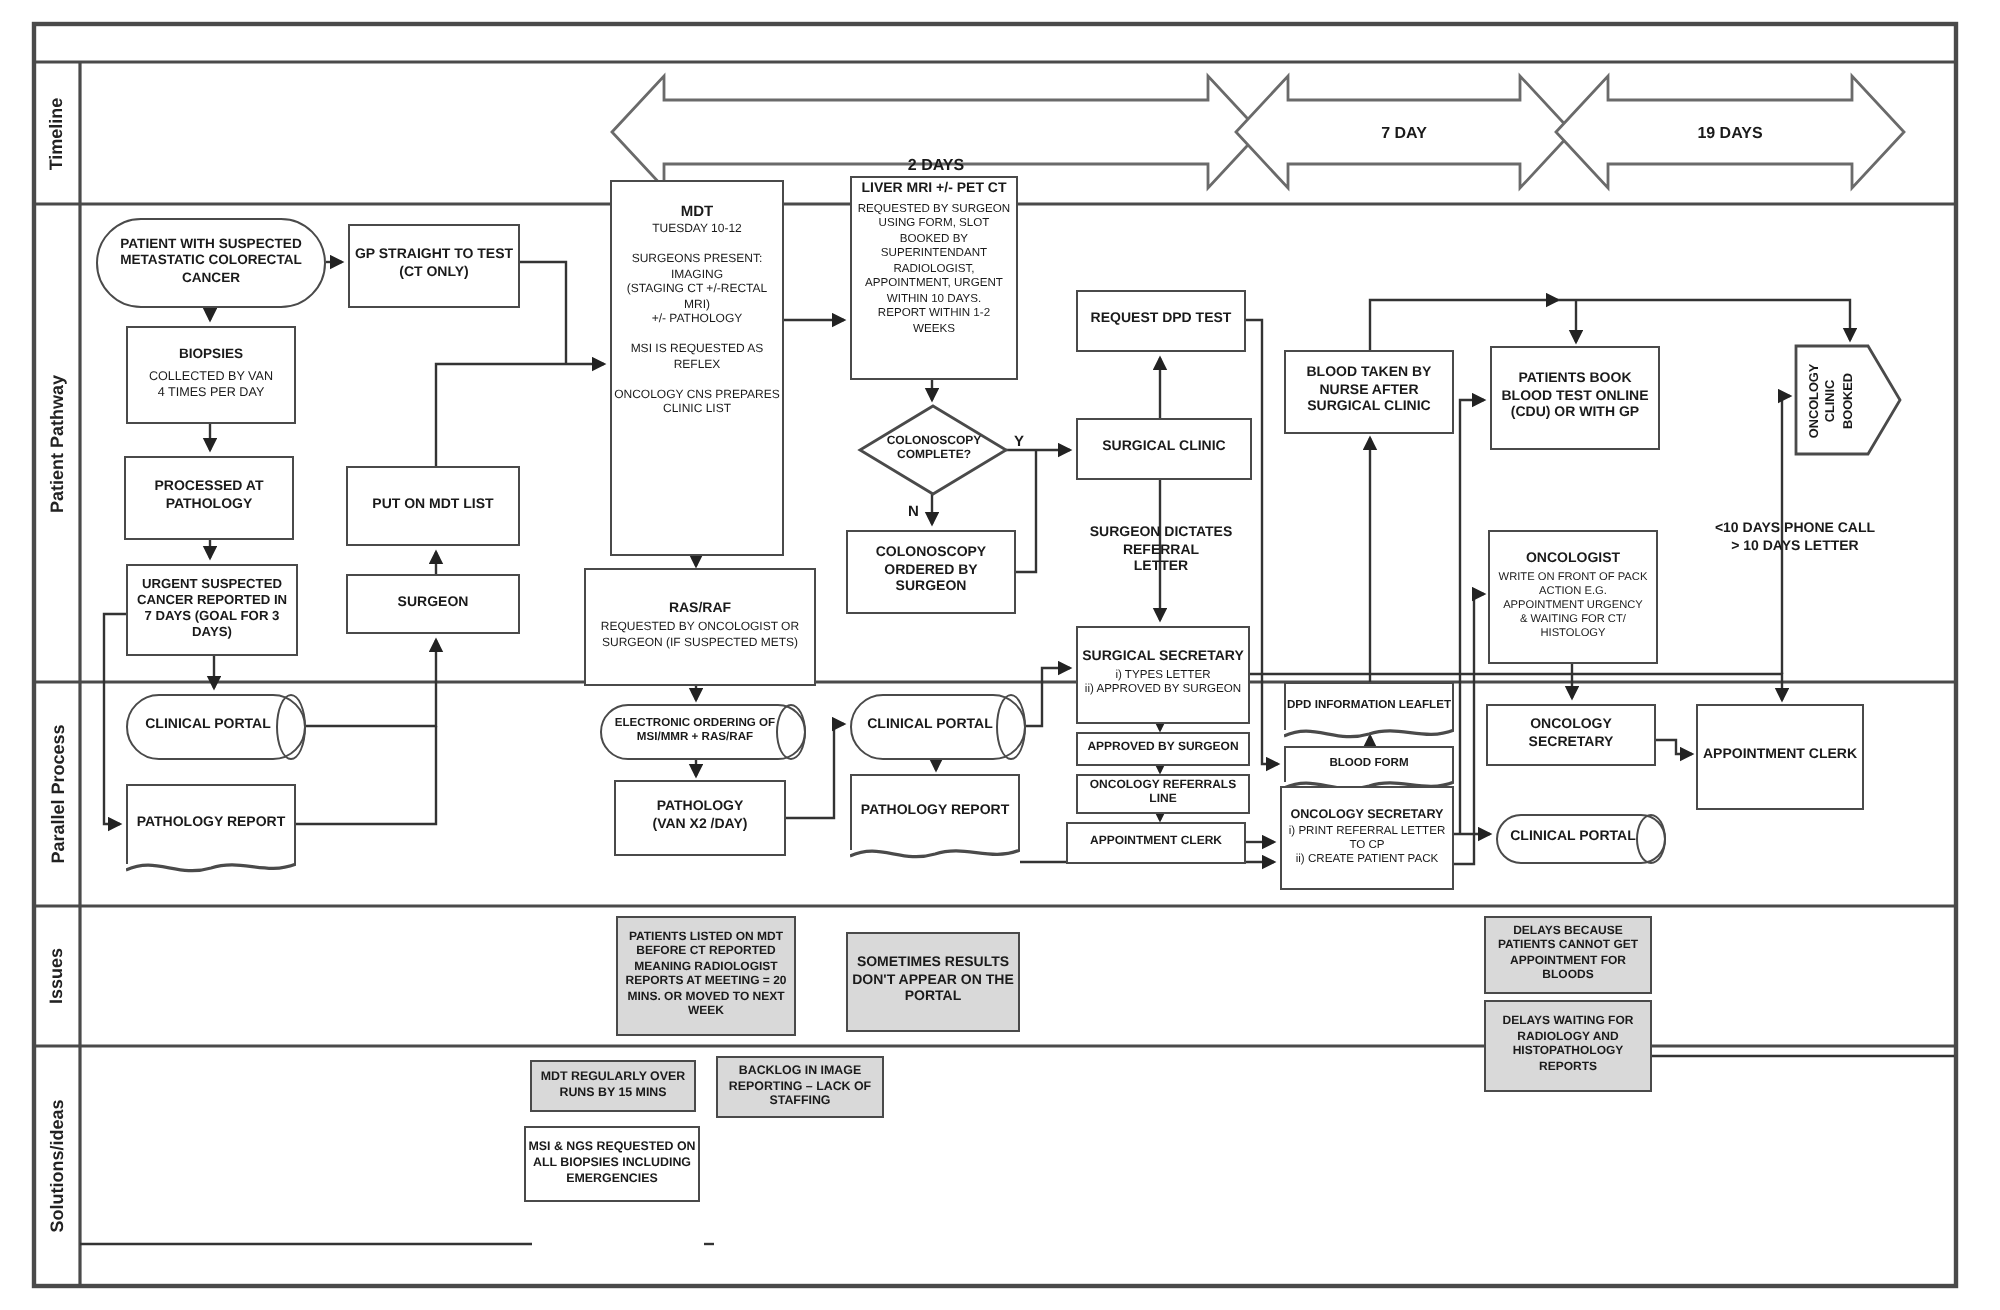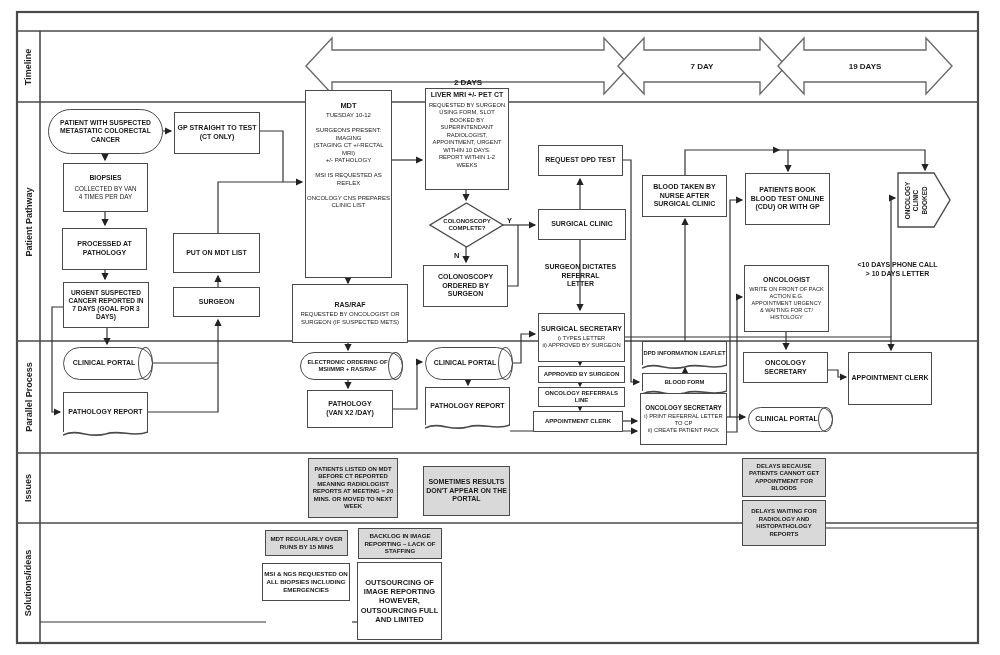--- a/index.html
+++ b/index.html
@@ -258,15 +258,14 @@
   </div>
 
   <div class="node gray" style="left:308px;top:458px;width:90px;height:60px;font-size:6px;">PATIENTS LISTED ON MDT BEFORE CT REPORTED MEANING RADIOLOGIST REPORTS AT MEETING = 20 MINS. OR MOVED TO NEXT WEEK</div>
   <div class="node gray" style="left:423px;top:466px;width:87px;height:50px;font-size:7px;">SOMETIMES RESULTS DON'T APPEAR ON THE PORTAL</div>
   <div class="node gray" style="left:742px;top:458px;width:84px;height:39px;font-size:6px;">DELAYS BECAUSE PATIENTS CANNOT GET APPOINTMENT FOR BLOODS</div>
   <div class="node gray" style="left:742px;top:500px;width:84px;height:46px;font-size:6px;">DELAYS WAITING FOR RADIOLOGY AND HISTOPATHOLOGY REPORTS</div>
 
   <div class="node gray" style="left:265px;top:530px;width:83px;height:26px;font-size:6.2px;">MDT REGULARLY OVER RUNS BY 15 MINS</div>
   <div class="node gray" style="left:358px;top:528px;width:84px;height:31px;font-size:6.2px;">BACKLOG IN IMAGE REPORTING – LACK OF STAFFING</div>
   <div class="node box" style="left:262px;top:563px;width:88px;height:38px;font-size:6.2px;">MSI &amp; NGS REQUESTED ON ALL BIOPSIES INCLUDING EMERGENCIES</div>
-  <div class="node box" style="left:357px;top:562px;width:85px;height:78px;font-size:7.5px;">OUTSOURCING OF IMAGE REPORTING HOWEVER, OUTSOURCING FULL AND LIMITED</div>
 
 </div>
 
 </body></html>

